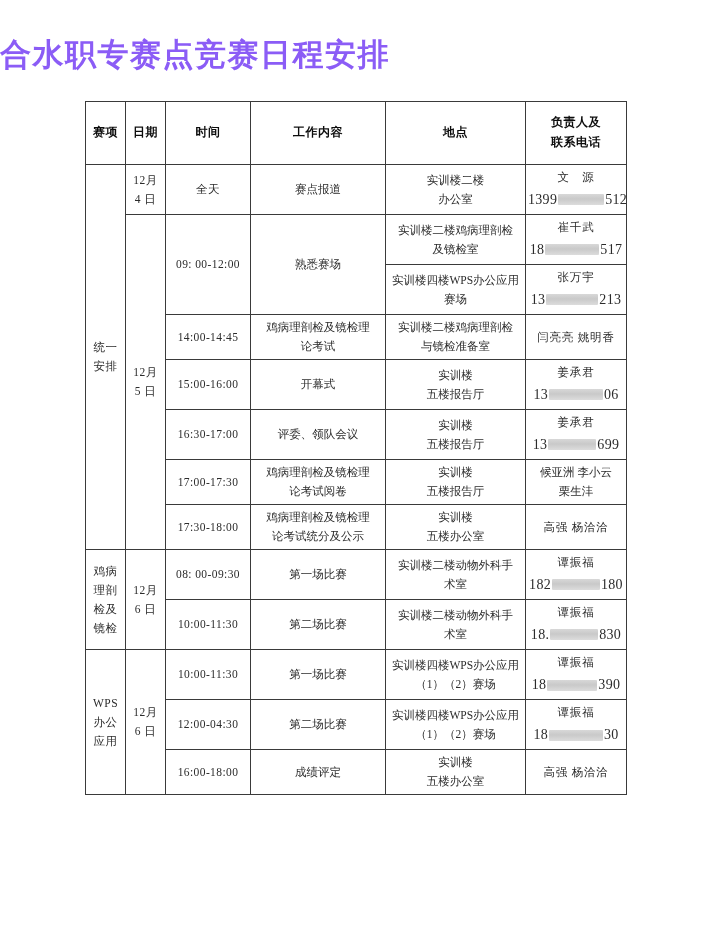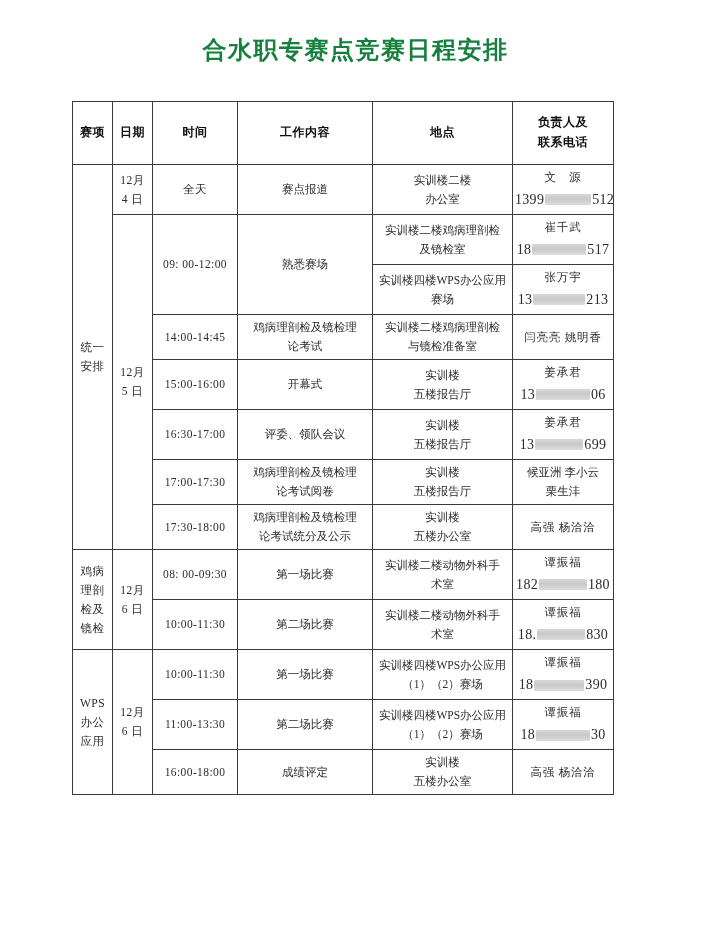--- a/index.html
+++ b/index.html
@@ -16,33 +16,33 @@
     position: relative;
     overflow: hidden;
   }
   #page {
     width: 711px;
     height: 927px;
     position: relative;
     background: #ffffff;
   }
   .doc-title {
-    text-align: center;
+    text-align: left;
     font-family: "Liberation Serif", "DejaVu Serif", serif;
-    font-size: 24px;
+    font-size: 31px;
     font-weight: bold;
     letter-spacing: 1.5px;
-    color: #15803d;
+    color: #8b5cf6;
     padding-top: 36px;
     padding-bottom: 0;
     line-height: 1.2;
   }
   .table-wrap {
     position: absolute;
-    left: 72px;
+    left: 85px;
     top: 101px;
     width: 541px;
   }
   table.schedule {
     border-collapse: collapse;
     width: 541px;
     table-layout: fixed;
     background: #ffffff;
   }
   table.schedule td, table.schedule th {
@@ -320,21 +320,21 @@
             <span class="ln">实训楼四楼WPS办公应用</span>
             <span class="ln">（1）（2）赛场</span>
           </td>
           <td>
             <span class="person-name">谭振福</span>
             <span class="phone-line"><span>18</span><span class="redact r-w50"></span><span>390</span></span>
           </td>
         </tr>
 
         <tr>
-          <td class="cell-time">11:00-13:30</td>
+          <td class="cell-time">12:00-04:30</td>
           <td>第二场比赛</td>
           <td>
             <span class="ln">实训楼四楼WPS办公应用</span>
             <span class="ln">（1）（2）赛场</span>
           </td>
           <td>
             <span class="person-name">谭振福</span>
             <span class="phone-line"><span>18</span><span class="redact r-w54"></span><span>30</span></span>
           </td>
         </tr>

